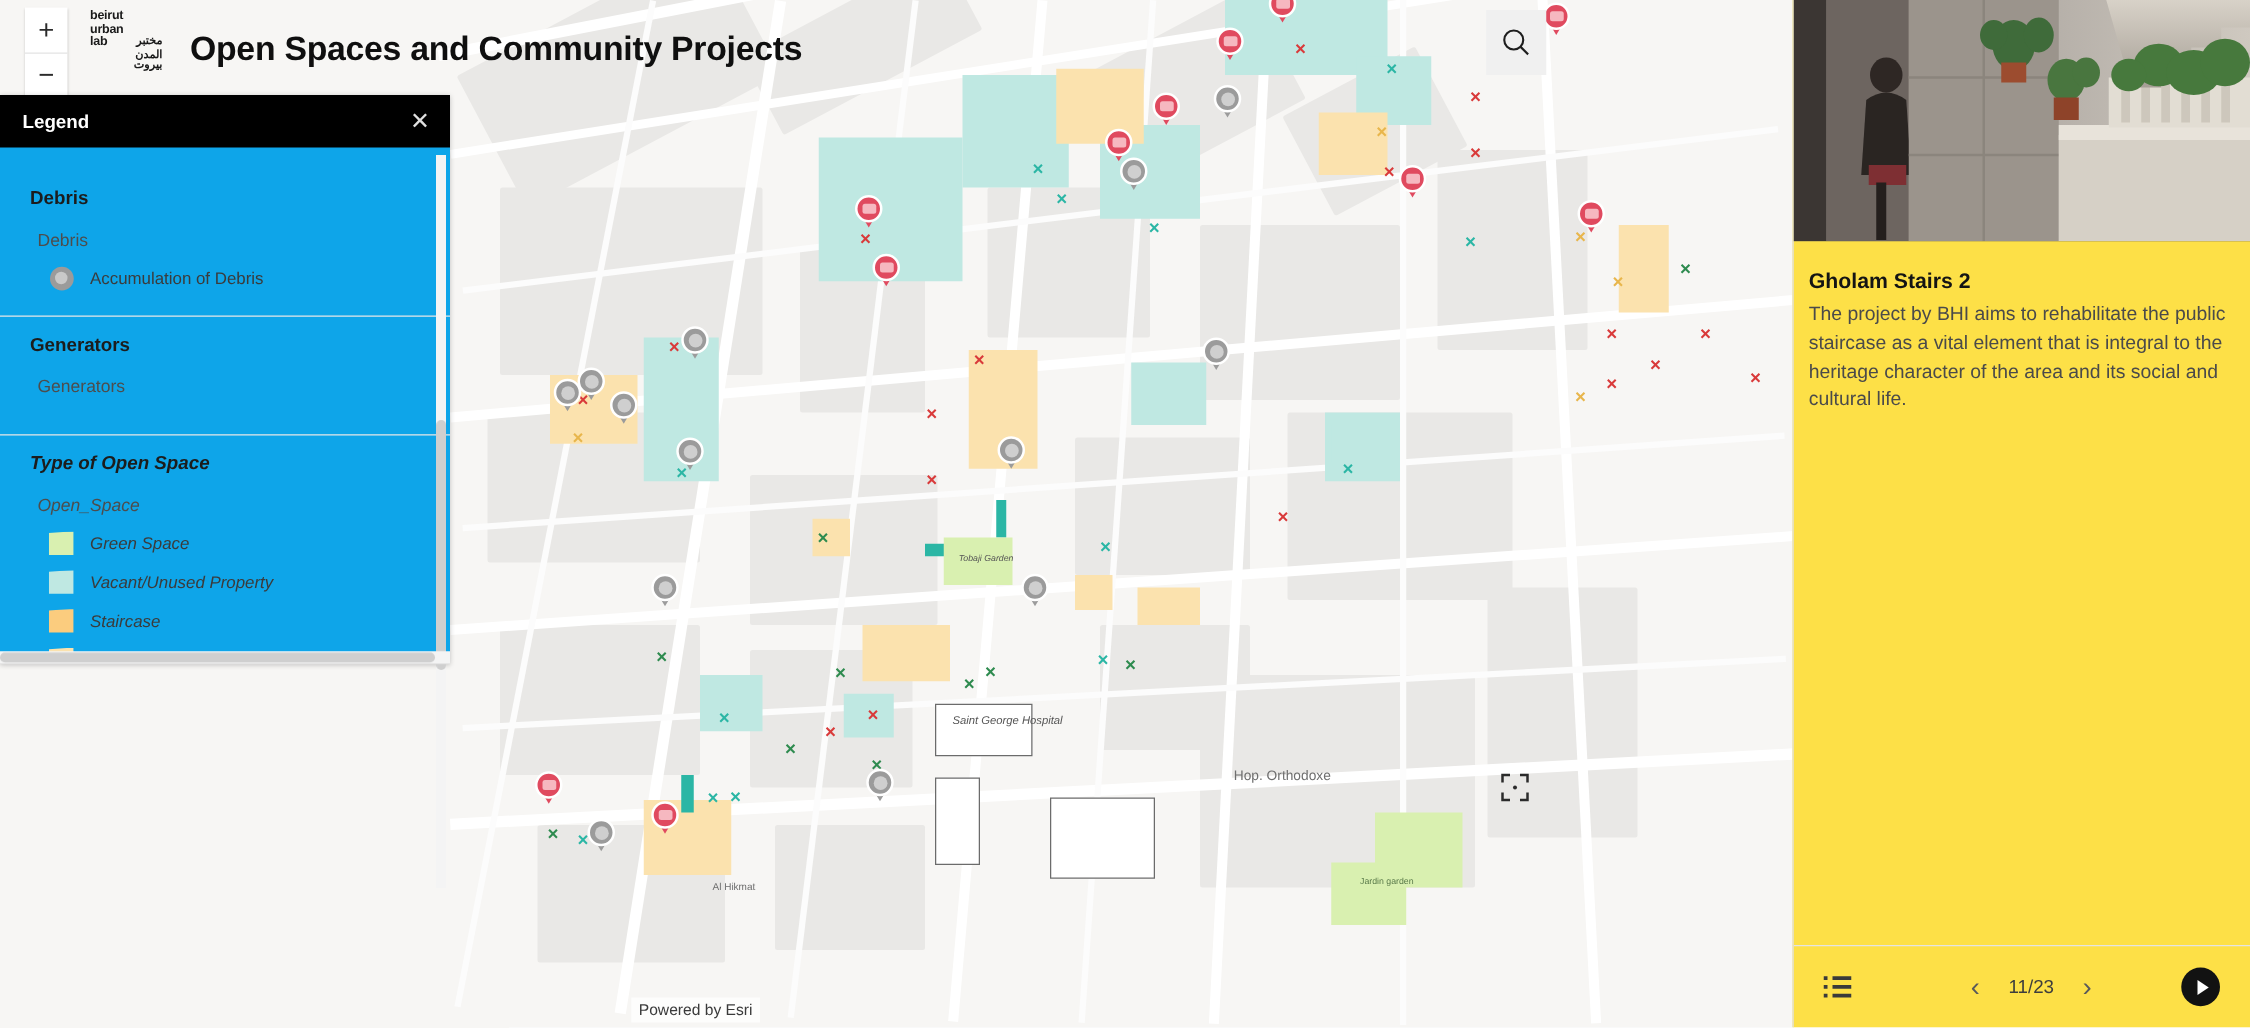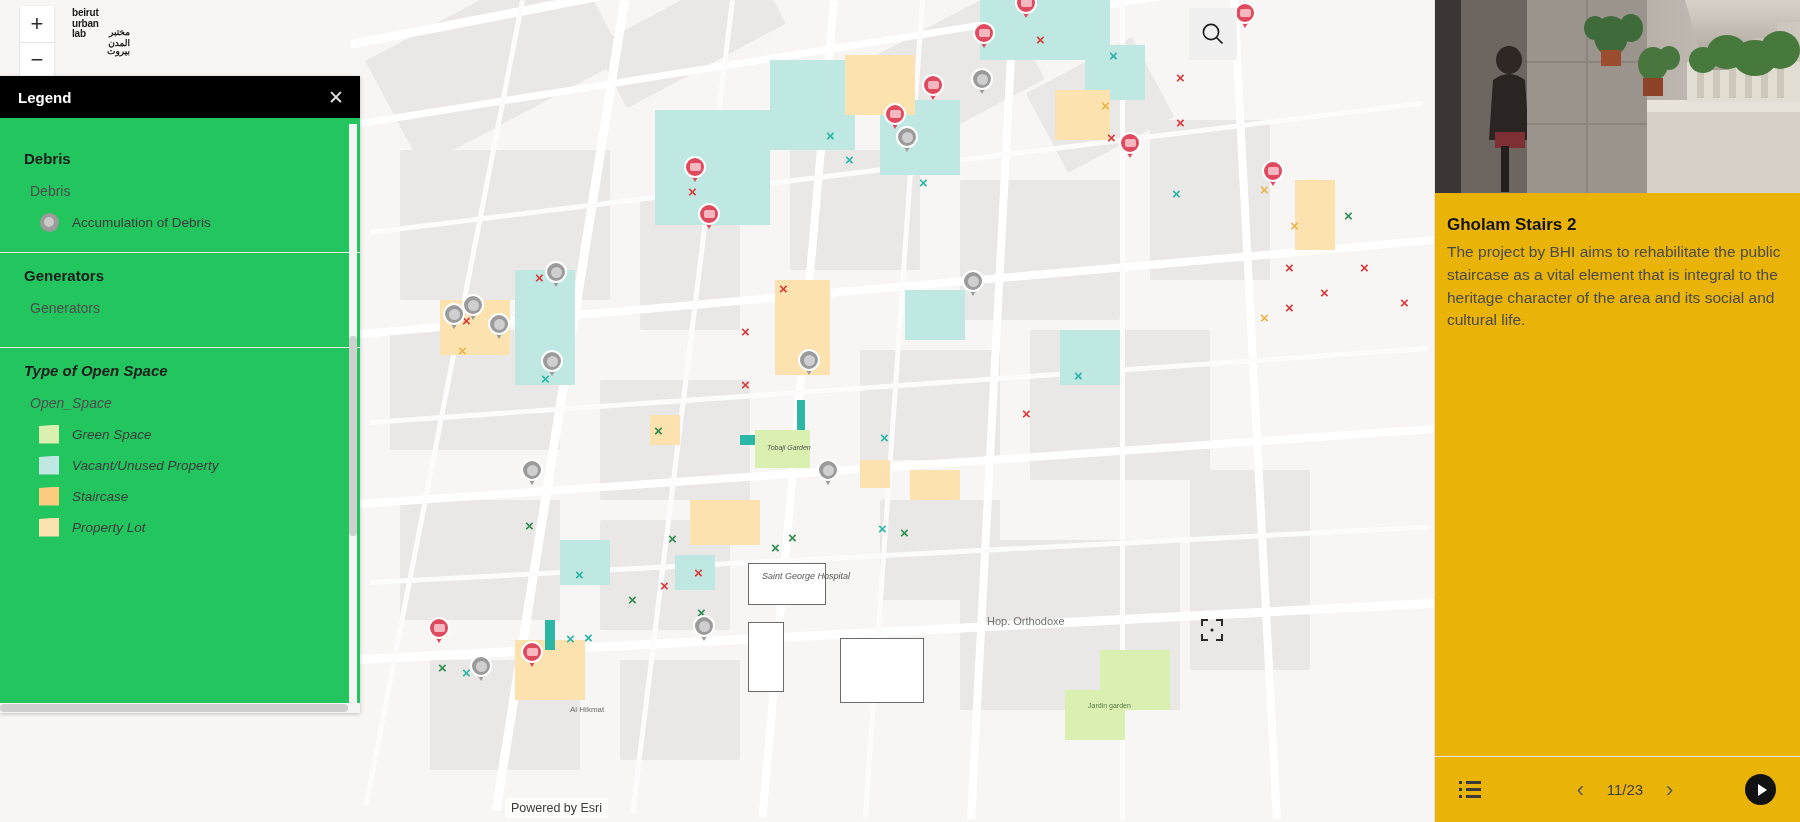--- a/index.html
+++ b/index.html
@@ -148,22 +148,22 @@
   .fullscreen-btn {
     position: absolute; left: 1195px; top: 613px;
     width: 34px; height: 34px;
     display: flex; align-items: center; justify-content: center;
     cursor: pointer;
   }
 
   
   .legend {
     position: absolute; left: 0; top: 76px;
-    width: 360px; height: 637px;
-    background: #22c55e;
+    width: 360px; height: 455px;
+    background: #0ea5e9;
     box-shadow: 0 1px 4px rgba(0,0,0,.22);
     display: flex; flex-direction: column;
   }
   .legend-header {
     height: 42px; background: #000000;
     display: flex; align-items: center; justify-content: space-between;
     padding: 0 16px 0 18px;
     flex: 0 0 auto;
   }
   .legend-title {
@@ -249,21 +249,21 @@
     padding: 0 6px;
   }
   .attr-text {
     font-size: 12.5px; color: #3a3a3a; white-space: nowrap;
   }
 
   
   .side-panel {
     position: absolute; left: 1434px; top: 0;
     width: 366px; height: 822px;
-    background: #eab308;
+    background: #fde047;
     border-left: 1px solid #e0e0e0;
     display: flex; flex-direction: column;
   }
   .panel-photo {
     width: 366px; height: 193px;
     position: relative; overflow: hidden;
     background: #6d6560;
   }
   .panel-content {
     flex: 1; padding: 22px 12px 0 12px;
@@ -550,20 +550,21 @@
       <div class="brand-en">beirut</div>
       <div class="brand-en">urban</div>
       <div style="display:flex;justify-content:space-between;align-items:flex-start;">
         <span class="brand-en">lab</span>
         <span class="brand-ar">مختبر</span>
       </div>
       <div class="brand-ar">المدن</div>
       <div class="brand-ar">بيروت</div>
     </div>
 
+    <div class="app-title">Open Spaces and Community Projects</div>
 
     <div class="search-box">
       <svg width="26" height="26" viewBox="0 0 26 26">
         <circle cx="11" cy="11" r="7.6" fill="none" stroke="#1e1e1e" stroke-width="1.7"></circle>
         <line x1="16.5" y1="16.5" x2="22.5" y2="22.5" stroke="#1e1e1e" stroke-width="1.7"></line>
       </svg>
     </div>
 
     <div class="fullscreen-btn">
       <svg width="24" height="24" viewBox="0 0 24 24">

